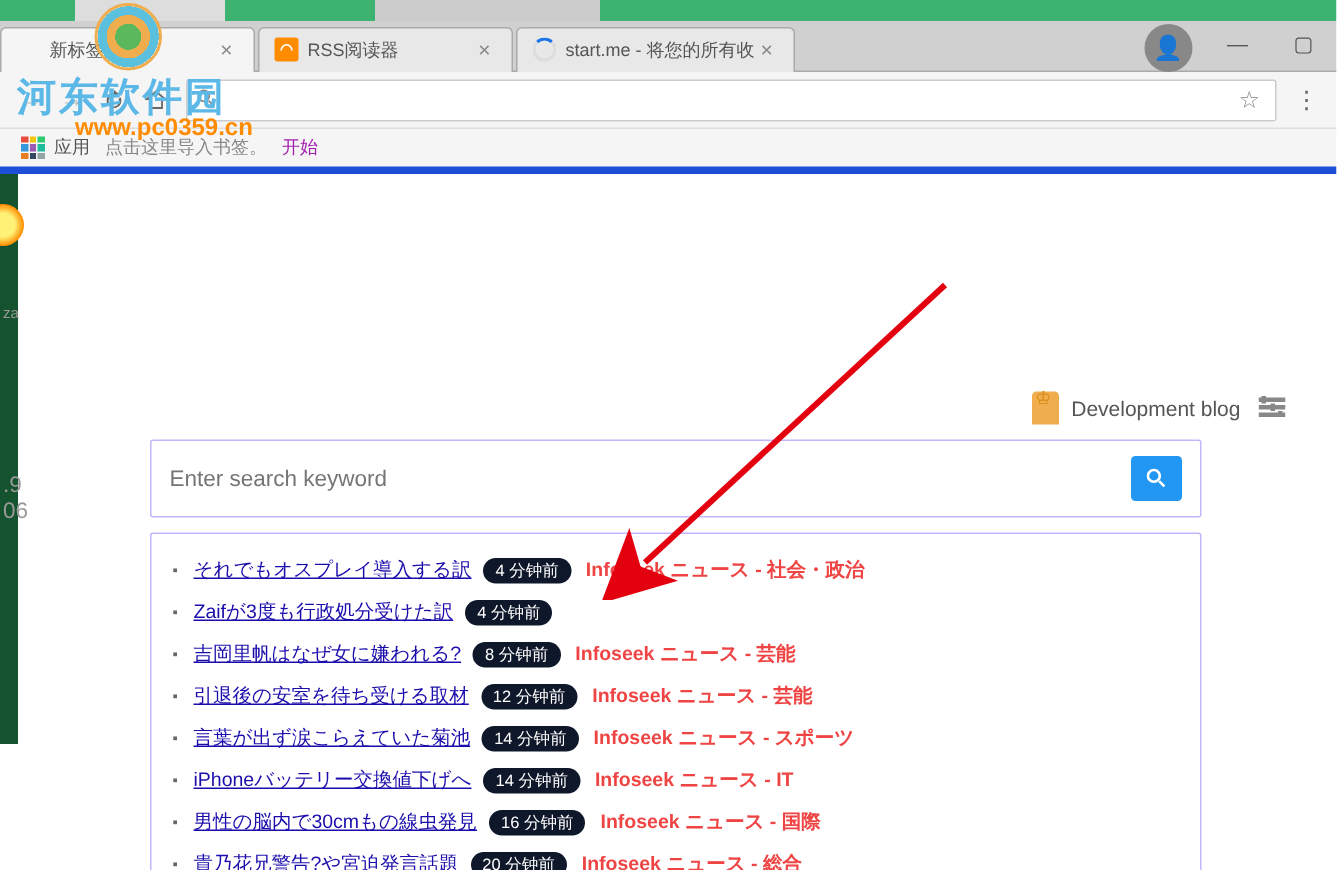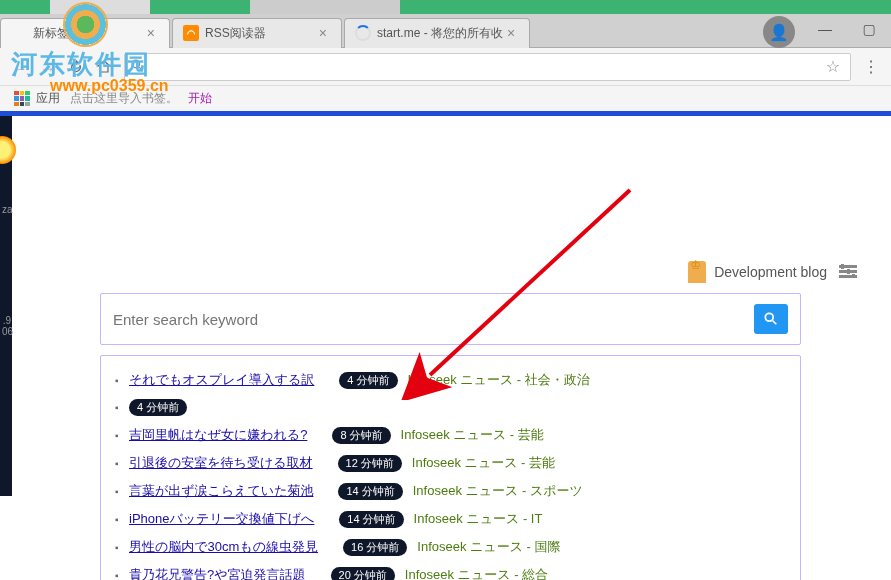--- a/index.html
+++ b/index.html
@@ -53,28 +53,28 @@
     
     .panel { border: 1px solid #c4b5fd; border-radius: 2px; margin: 0 80px 10px 90px; padding: 10px 12px; }
     
     .search-row { display: flex; align-items: center; }
     .search-input { flex: 1; border: none; outline: none; font-size: 15px; color: #888; padding: 4px 0; }
     .search-btn { width: 34px; height: 30px; background: #2196f3; border-radius: 3px; display: flex; align-items: center; justify-content: center; color: #fff; font-size: 14px; cursor: pointer; margin-left: 10px; }
     
     .feed-list { list-style: none; }
     .feed-item { display: flex; align-items: center; padding: 5px 0 5px 16px; position: relative; font-size: 13px; }
     .feed-item::before { content: '▪'; position: absolute; left: 2px; color: #666; font-size: 10px; }
-    .feed-title { color: #1a0dab; text-decoration: underline; cursor: pointer; margin-right: 25px; }
+    .feed-title { color: #1a0dab; text-decoration: underline; cursor: pointer; margin-right: 8px; }
     .badge { background: #0f172a; color: #fff; border-radius: 9px; padding: 1px 8px; font-size: 11px; margin-right: 10px; white-space: nowrap; }
-    .feed-source { color: #4d7c0f; }
-    
-    .left-edge { position: absolute; left: 0; top: 116px; width: 12px; height: 380px; background: #0f172a; text-align: center; }
+    .feed-source { color: #ef4444; font-weight: bold; }
+    
+    .left-edge { position: absolute; left: 0; top: 116px; width: 12px; height: 380px; background: #14532d; text-align: center; }
     .edge-circle { width: 28px; height: 28px; border-radius: 50%; background: radial-gradient(circle, #fff176 40%, #ff8c00 70%); margin-left: -12px; margin-top: 20px; }
     .edge-text { font-size: 10px; color: #999; margin-top: 40px; margin-left: 2px; }
-    .edge-num { font-size: 10px; color: #999; margin-top: 100px; margin-left: 2px; }
+    .edge-num { font-size: 15px; color: #999; margin-top: 100px; margin-left: 2px; }
     
     .arrow-overlay { position: absolute; top: 180px; left: 400px; pointer-events: none; z-index: 50; }
   </style>
 </head>
 <body>
 
 <div class="top-toolbar-bg"></div>
 
 <div class="watermark">
   <div class="watermark-logo-text">
@@ -186,20 +186,21 @@
   </div>
 
   <div class="panel">
     <ul class="feed-list">
       <li class="feed-item">
         <a class="feed-title">それでもオスプレイ導入する訳</a>
         <span class="badge">4 分钟前</span>
         <span class="feed-source">Infoseek ニュース - 社会・政治</span>
       </li>
       <li class="feed-item">
+        <a class="feed-title">Zaifが3度も行政処分受けた訳</a>
         <span class="badge">4 分钟前</span>
       </li>
       <li class="feed-item">
         <a class="feed-title">吉岡里帆はなぜ女に嫌われる?</a>
         <span class="badge">8 分钟前</span>
         <span class="feed-source">Infoseek ニュース - 芸能</span>
       </li>
       <li class="feed-item">
         <a class="feed-title">引退後の安室を待ち受ける取材</a>
         <span class="badge">12 分钟前</span>

